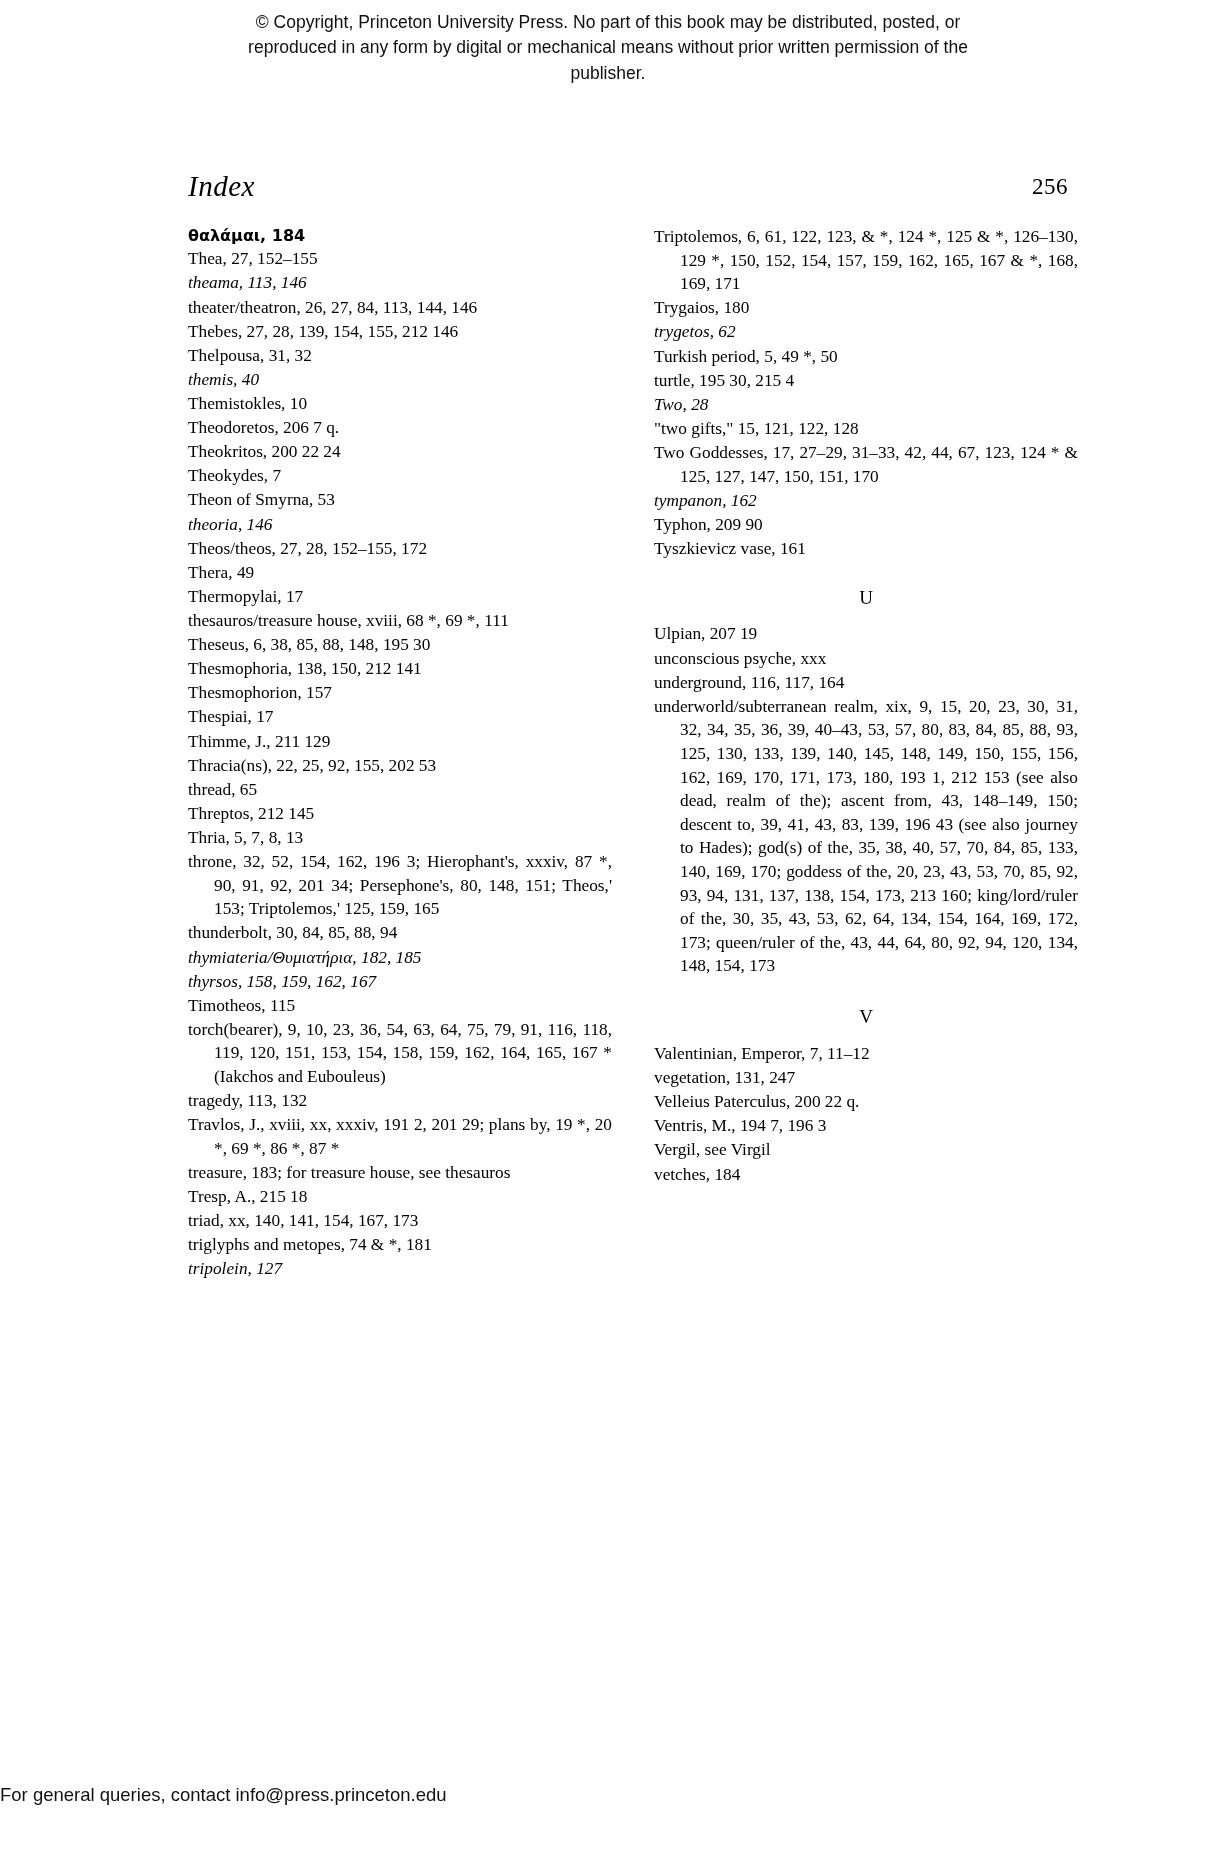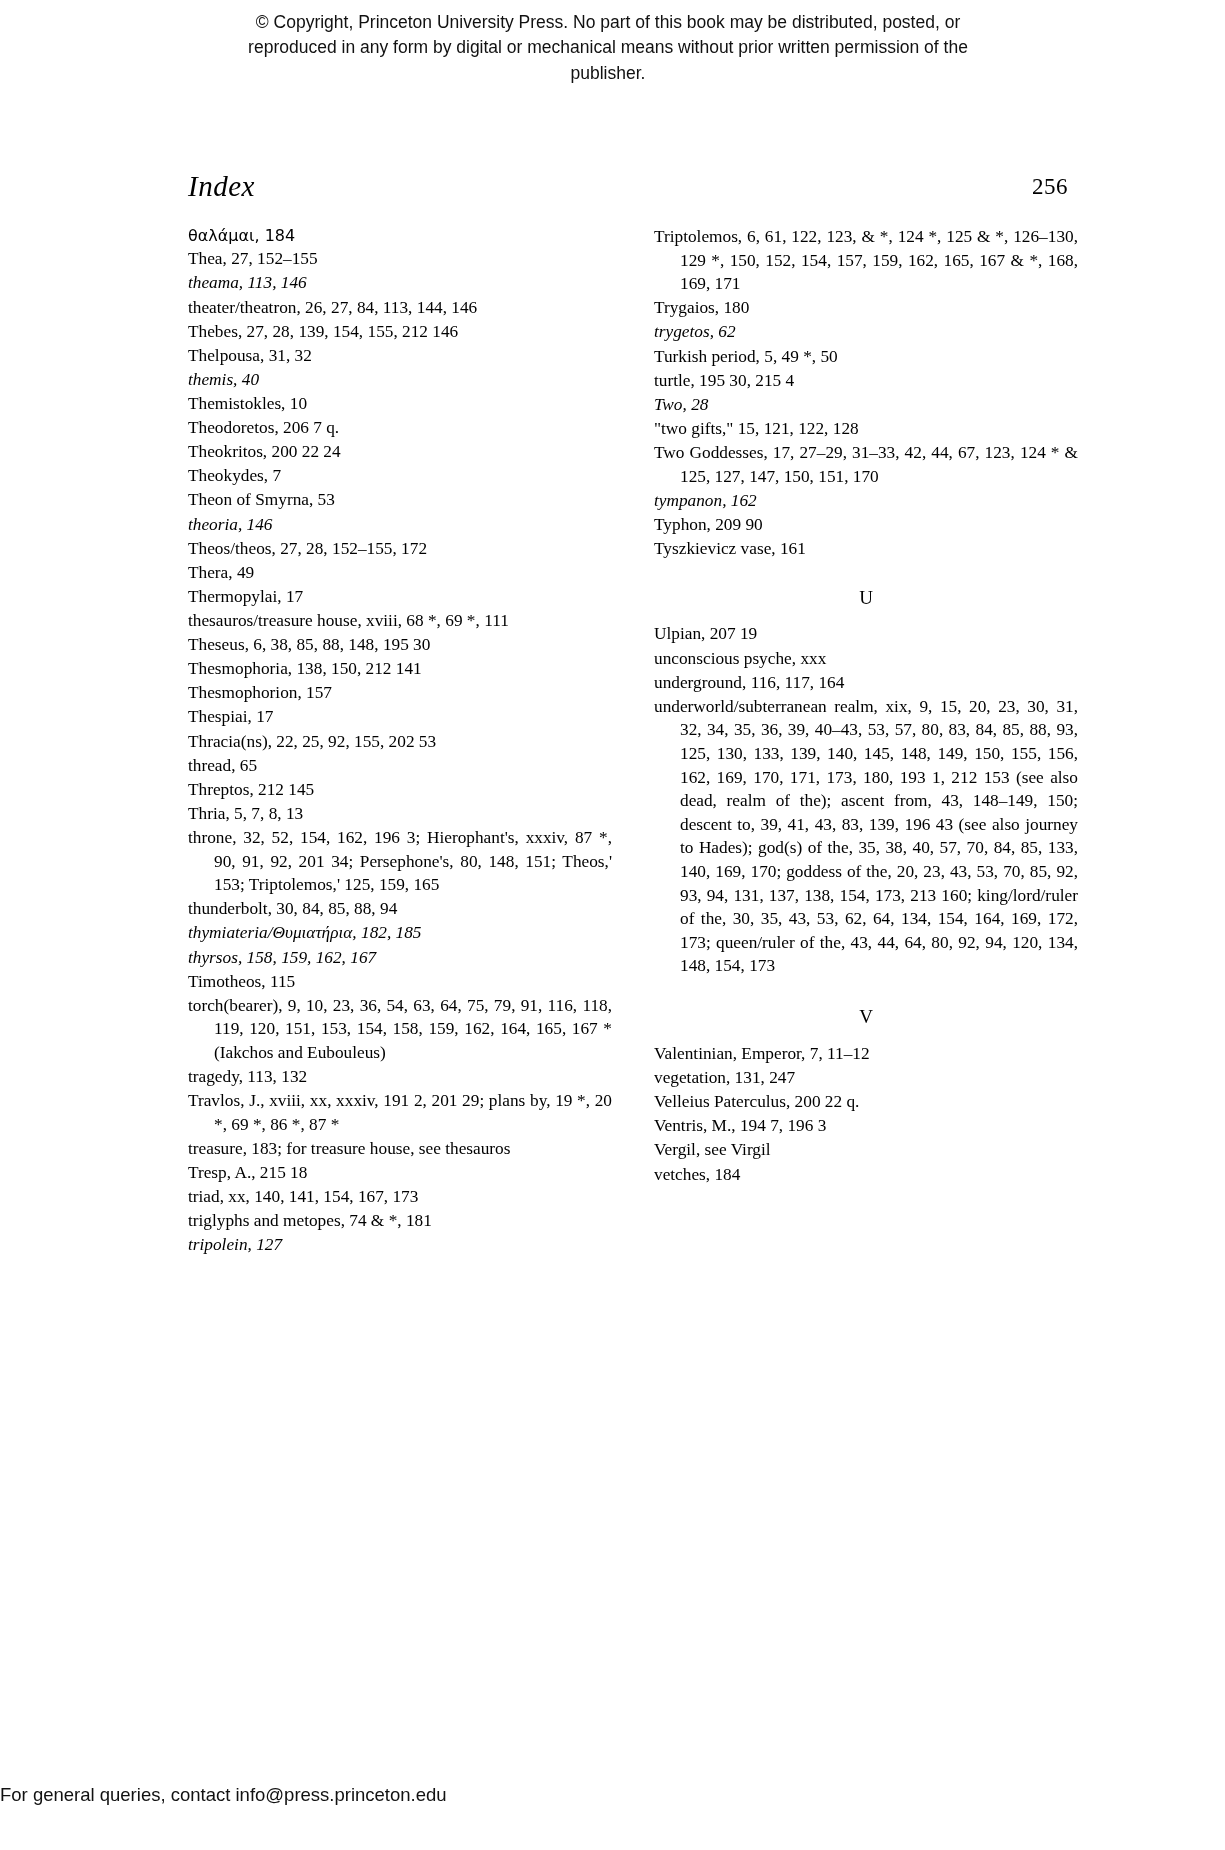--- a/index.html
+++ b/index.html
@@ -72,21 +72,21 @@
   }
   .ital { font-style: italic; }
   .sec-letter {
     text-align: center;
     font-size: 19px;
     margin: 24px 0 12px 0;
     padding-left: 0;
     text-indent: 0;
   }
   .gap-top { margin-top: 26px; }
-  .greek { font-family: "DejaVu Sans", sans-serif; font-size: 16px; }
+  .greek { font-family: "DejaVu Sans", sans-serif; font-size: 16px; font-weight: bold; }
   .footer {
     position: absolute;
     left: 0;
     bottom: 44px;
     width: 1225px;
     text-align: left;
     font-family: "Liberation Sans", sans-serif;
     font-size: 18.5px;
     color: #111;
   }
@@ -118,20 +118,21 @@
     <p class="entry">Theon of Smyrna, 53</p>
     <p class="entry ital">theoria, 146</p>
     <p class="entry">Theos/theos, 27, 28, 152–155, 172</p>
     <p class="entry">Thera, 49</p>
     <p class="entry">Thermopylai, 17</p>
     <p class="entry">thesauros/treasure house, xviii, 68 *, 69 *, 111</p>
     <p class="entry">Theseus, 6, 38, 85, 88, 148, 195 30</p>
     <p class="entry">Thesmophoria, 138, 150, 212 141</p>
     <p class="entry">Thesmophorion, 157</p>
     <p class="entry">Thespiai, 17</p>
+    <p class="entry">Thimme, J., 211 129</p>
     <p class="entry">Thracia(ns), 22, 25, 92, 155, 202 53</p>
     <p class="entry">thread, 65</p>
     <p class="entry">Threptos, 212 145</p>
     <p class="entry">Thria, 5, 7, 8, 13</p>
     <p class="entry just">throne, 32, 52, 154, 162, 196 3; Hierophant's, xxxiv, 87 *, 90, 91, 92, 201 34; Persephone's, 80, 148, 151; Theos,' 153; Triptolemos,' 125, 159, 165</p>
     <p class="entry">thunderbolt, 30, 84, 85, 88, 94</p>
     <p class="entry ital">thymiateria/Θυμιατήρια, 182, 185</p>
     <p class="entry ital">thyrsos, 158, 159, 162, 167</p>
     <p class="entry">Timotheos, 115</p>
     <p class="entry just">torch(bearer), 9, 10, 23, 36, 54, 63, 64, 75, 79, 91, 116, 118, 119, 120, 151, 153, 154, 158, 159, 162, 164, 165, 167 * (Iakchos and Eubouleus)</p>

